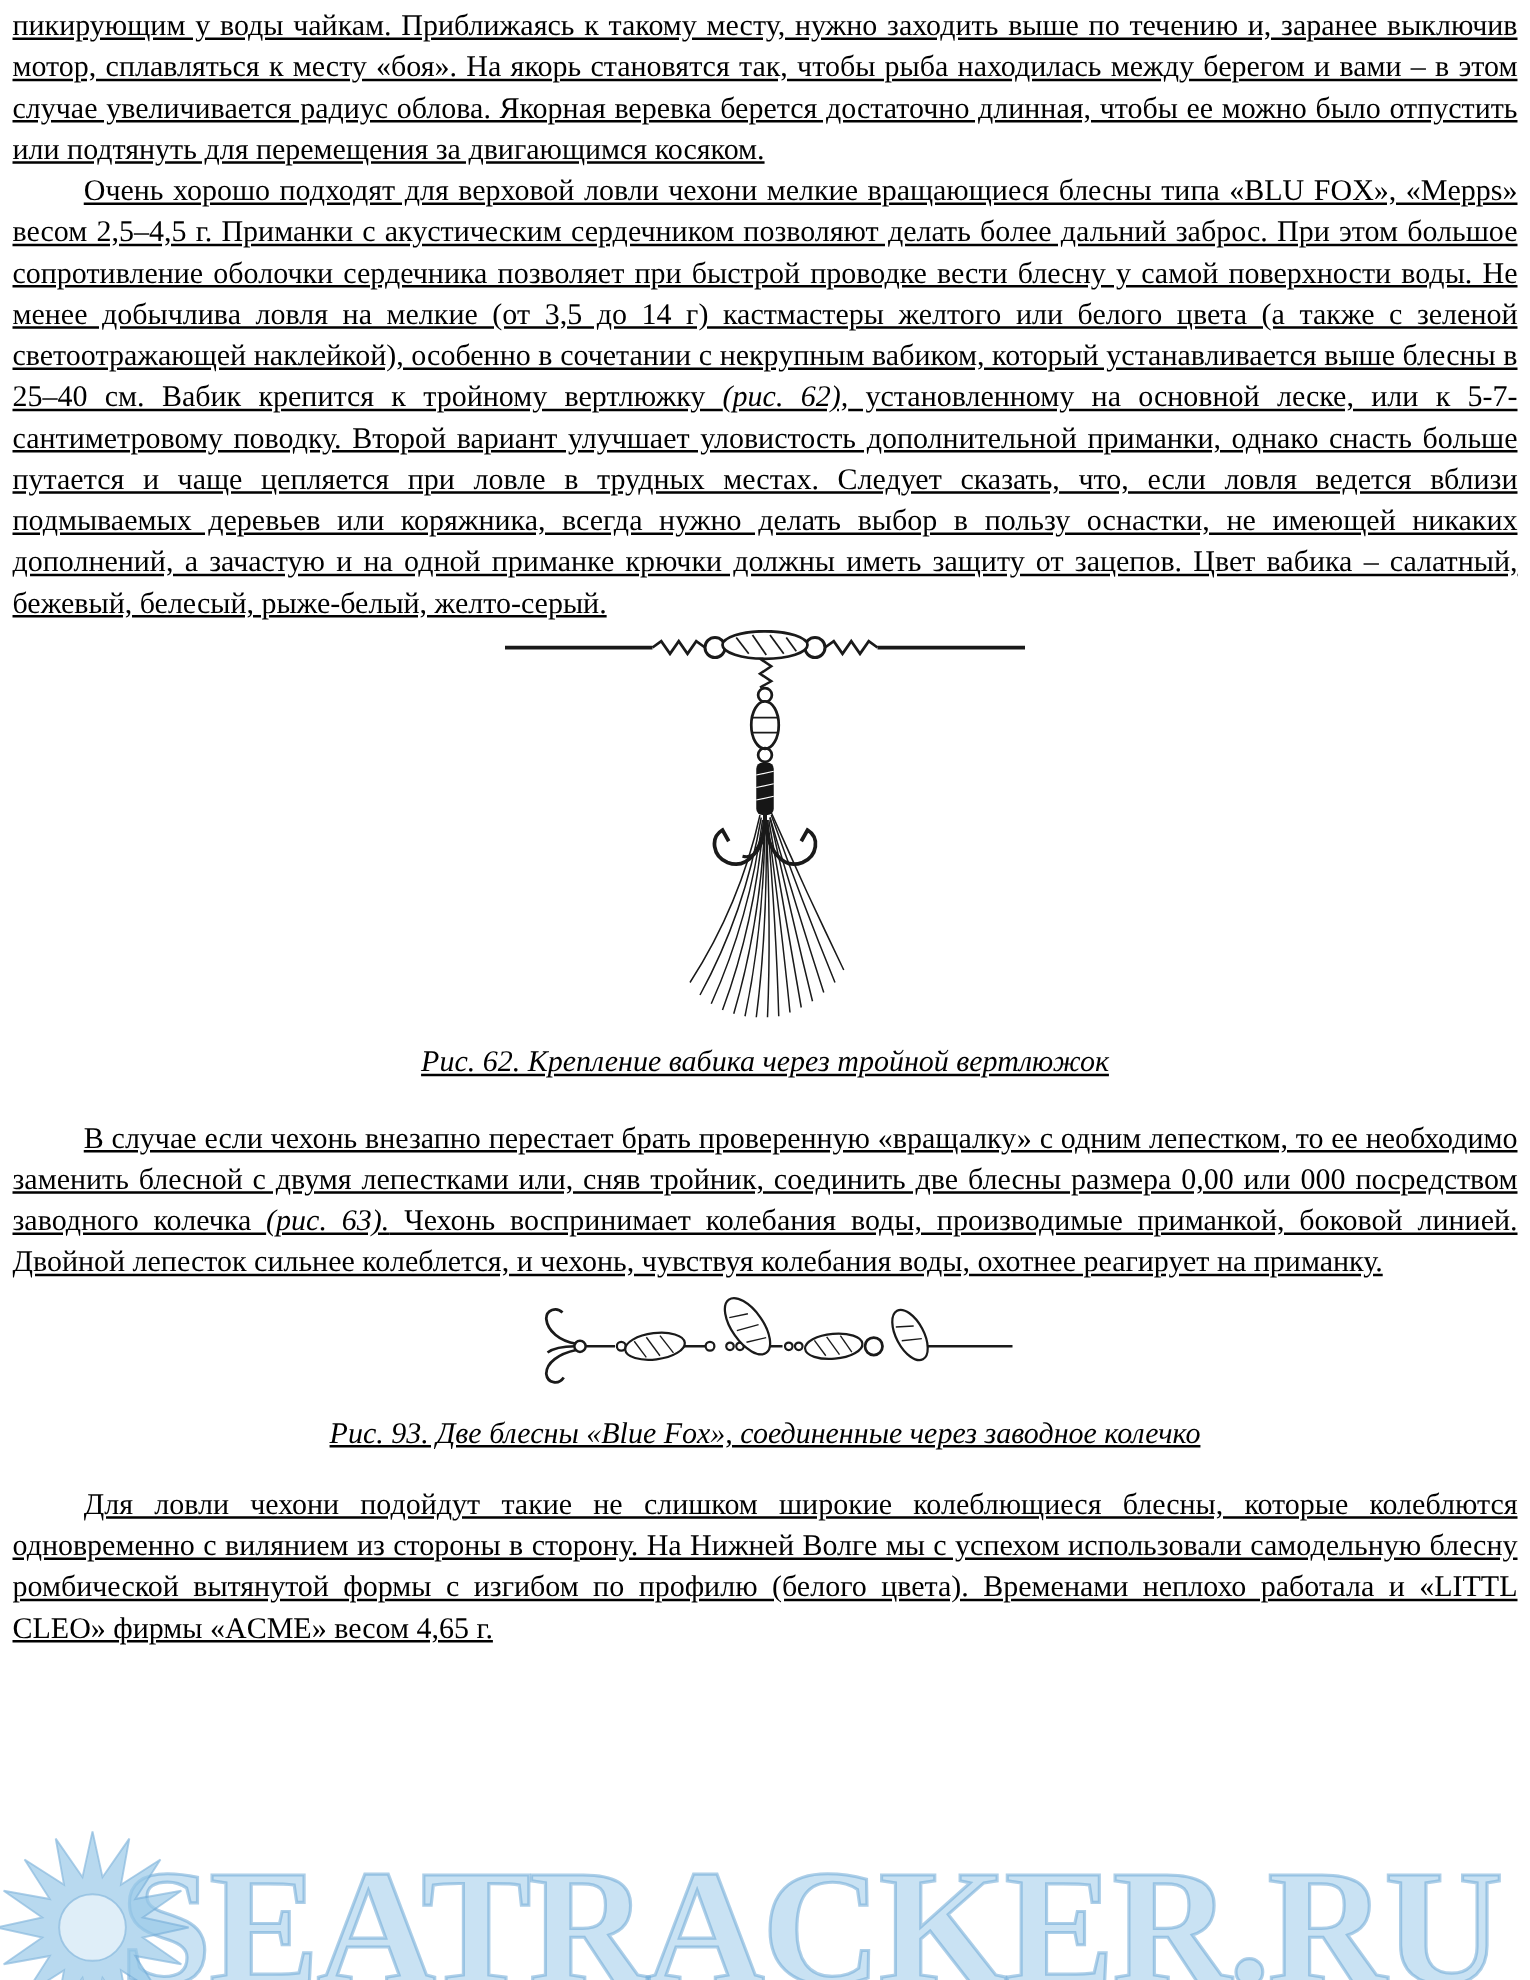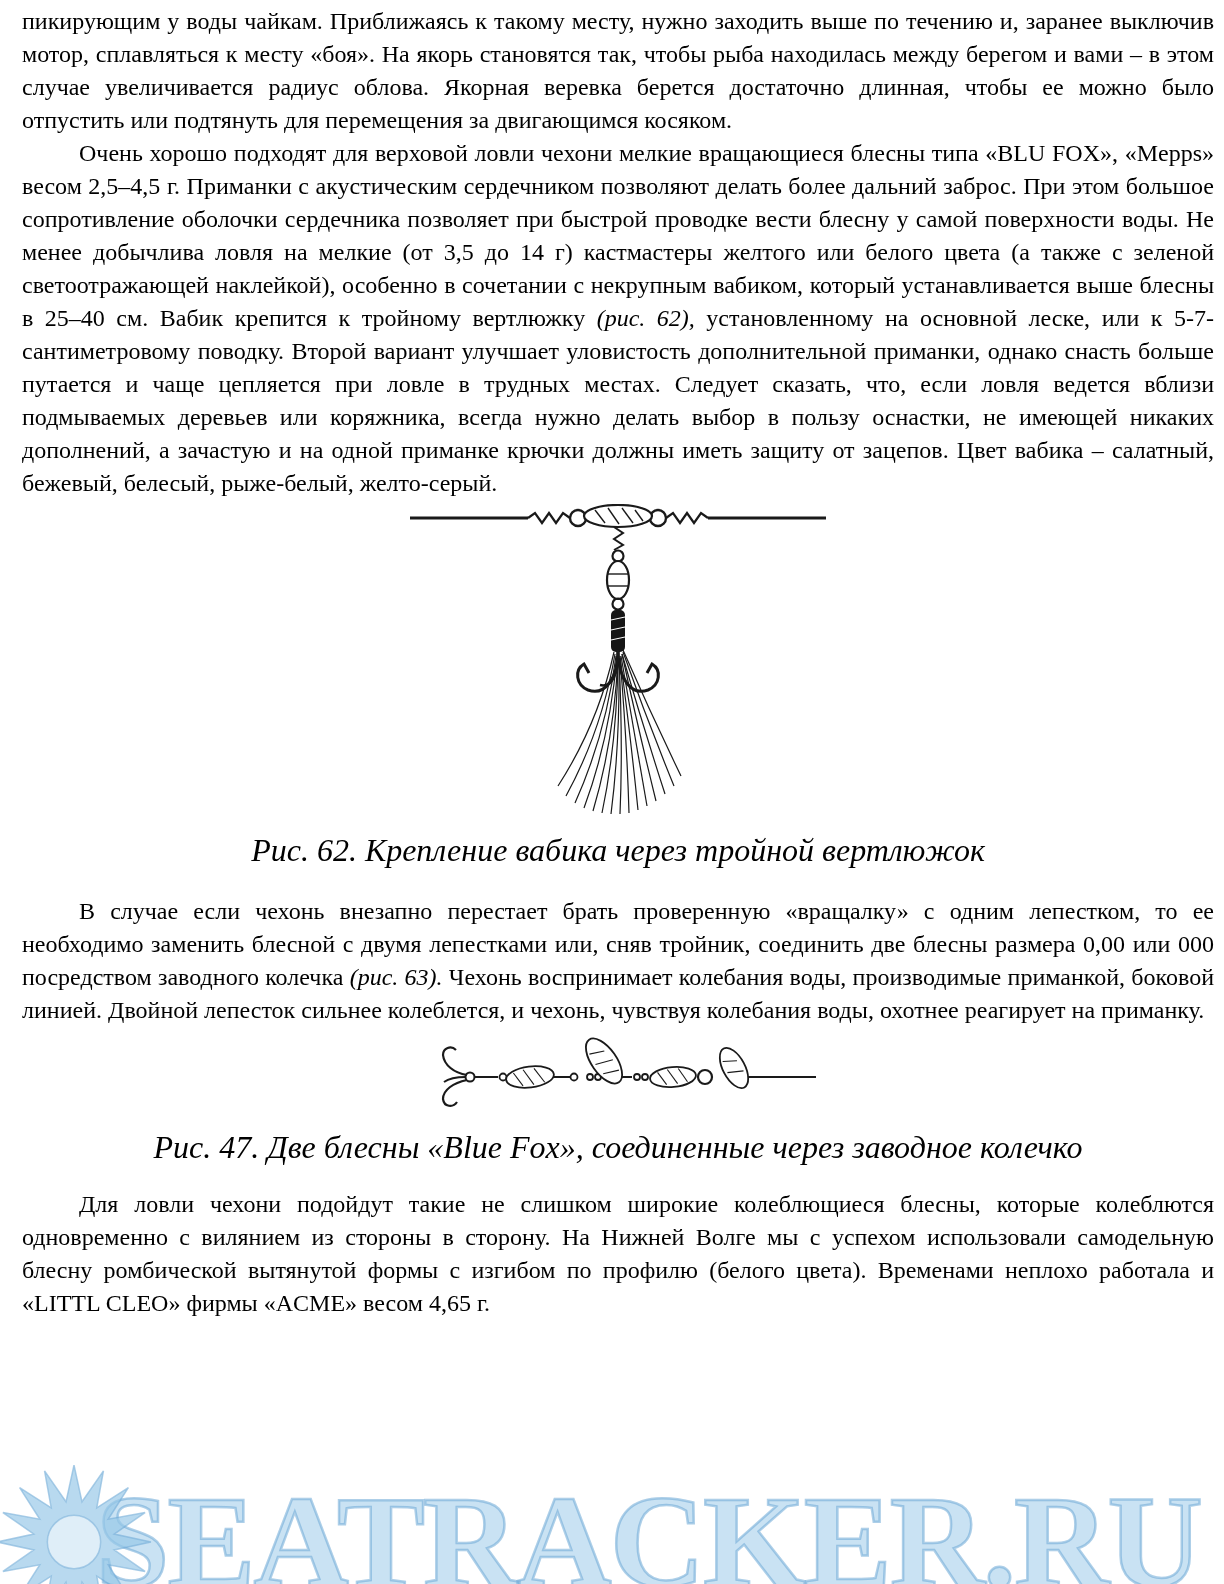--- a/index.html
+++ b/index.html
@@ -1,35 +1,35 @@
 <!DOCTYPE html>
 <html><head>
 <meta charset="utf-8">
 <style>
   * { margin:0; padding:0; box-sizing:border-box; }
   html, body { width:1224px; height:1584px; overflow:hidden; background:#ffffff; }
   body { font-family:"Liberation Serif","DejaVu Serif",serif; color:#000; position:relative; }
 
-  .page { padding:5px 10px 0 22px; position:relative; }
+  .page { padding:5px 10px 0 10px; position:relative;text-decoration:underline; }
 
   .para {
     font-size:24px;
     line-height:33px;
     text-align:justify;
     text-indent:57px;
   }
   .para.no-indent { text-indent:0; }
 
   .figure { display:block; text-align:center; }
   .fig62 { margin:4px auto 0; }
   .fig63 { margin:8px auto 0; }
   .figure svg { display:block; margin:0 auto; }
 
   .caption {
-    font-size:32px;
+    font-size:24px;
     line-height:33px;
     font-style:italic;
     text-align:center;
   }
   .caption-62 { margin:20px 0 28px; }
   .caption-63 { margin:18px 0 24px; }
 
   .watermark {
     position:absolute;
     top:1452px; left:0;
@@ -176,21 +176,21 @@
 
       <g class="ink" transform="rotate(-28 316 33)">
         <ellipse cx="316" cy="33" rx="11" ry="22" stroke-width="1.8" fill="#fff"></ellipse>
         <line x1="309" y1="22" x2="322" y2="28" stroke-width="1.1"></line>
         <line x1="308" y1="34" x2="323" y2="40" stroke-width="1.1"></line>
       </g>
       <line class="ink" x1="330" y1="42" x2="398" y2="42" stroke-width="2"></line>
     </svg>
   </figure>
 
-  <p class="caption caption-63">Рис. 47. Две блесны «Blue Fox», соединенные через заводное колечко</p>
+  <p class="caption caption-63">Рис. 93. Две блесны «Blue Fox», соединенные через заводное колечко</p>
 
   <p class="para"><span>Для ловли чехони подойдут такие не слишком широкие колеблющиеся блесны, которые колеблются одновременно с вилянием из стороны в сторону. На Нижней Волге мы с успехом использовали самодельную блесну ромбической вытянутой формы с изгибом по профилю (белого цвета). Временами неплохо работала и «LITTL CLEO» фирмы «ACME» весом 4,65 г.</span></p>
 
 </div>
 
 <div class="watermark">
   <svg class="wm-star" width="160" height="160" viewBox="0 0 156 156">
     <polygon fill="rgba(150,200,232,0.85)" stroke="rgba(108,168,214,0.7)" stroke-width="1.5" points="153,78 117.2,85.8 147.3,106.7 111.3,100.2 131,131 100.2,111.3 106.7,147.3 85.8,117.2 78,153 70.2,117.2 49.3,147.3 55.8,111.3 25,131 44.7,100.2 8.7,106.7 38.8,85.8 3,78 38.8,70.2 8.7,49.3 44.7,55.8 25,25 55.8,44.7 49.3,8.7 70.2,38.8 78,3 85.8,38.8 106.7,8.7 100.2,44.7 131,25 111.3,55.8 147.3,49.3 117.2,70.2"></polygon>
     <circle cx="78" cy="78" r="26" fill="rgba(255,255,255,0.55)" stroke="rgba(108,168,214,0.7)" stroke-width="1.5"></circle>
   </svg>

